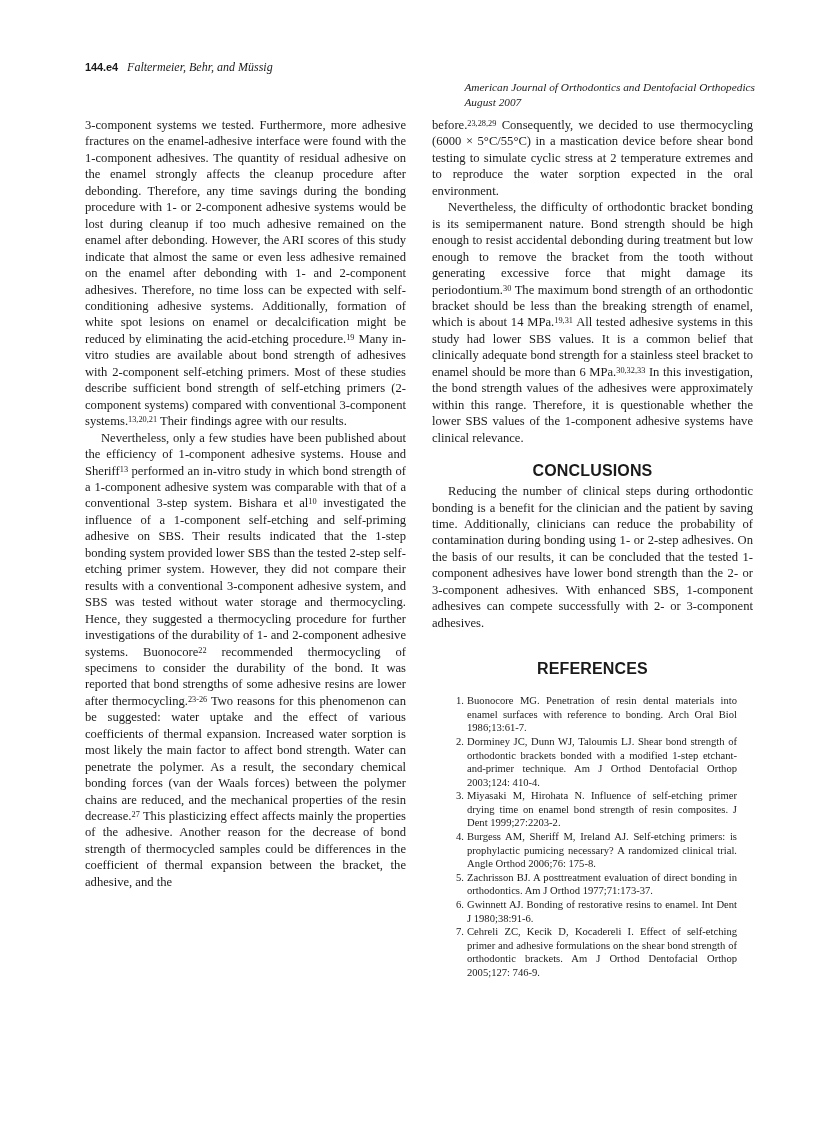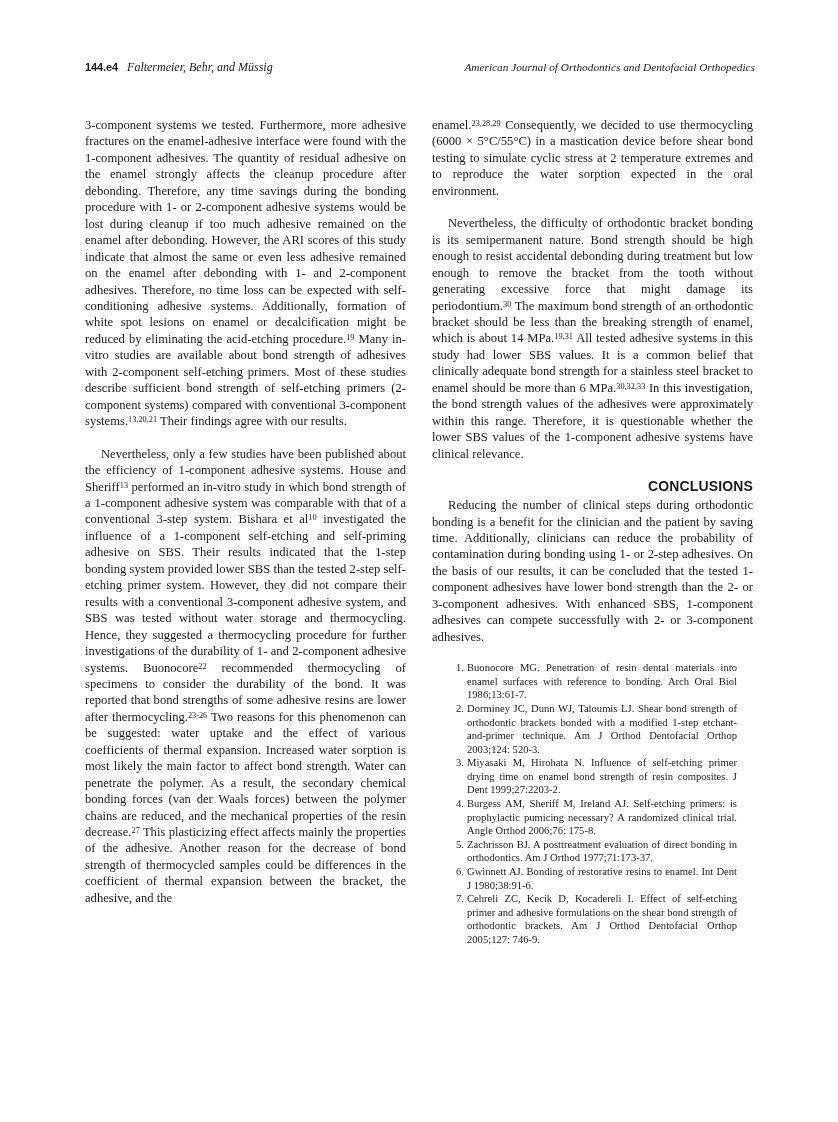--- a/index.html
+++ b/index.html
@@ -44,20 +44,21 @@
   .rh-authors {
     font-style: italic;
     font-size: 12px;
     padding-left: 9px;
   }
   .rh-right {
     text-align: left;
     font-style: italic;
     font-size: 11.3px;
     line-height: 14.5px;
+    margin-top: 20px;
   }
 
   
   .columns {
     position: absolute;
     left: 85px;
     top: 117px;
     width: 670px;
     height: 950px;
     display: flex;
@@ -72,34 +73,34 @@
     line-height: 16.45px;
     text-align: justify;
     text-justify: inter-word;
     hyphens: manual;
     -webkit-hyphens: manual;
   }
   p.body.indent {
     text-indent: 16px;
   }
   p.body + p.body {
-    margin-top: 16px;
+    margin-top: 0;
   }
   sup {
     font-size: 0.66em;
     line-height: 0;
     vertical-align: 0.42em;
   }
   h2.section {
     font-family: "Liberation Sans", "DejaVu Sans", sans-serif;
-    font-size: 14px;
+    font-size: 16px;
     font-weight: bold;
     letter-spacing: 0.15px;
     margin: 16px 0 3px 0;
-    text-align: right;
+    text-align: center;
   }
   h2.section.refs {
     margin-top: 29px;
     margin-bottom: 5px;
   }
 
   
   ol.refs {
     margin: 16px;
     padding: 0;
@@ -130,47 +131,49 @@
 <body>
 
 <div class="page">
 
   <div class="running-head">
     <div class="rh-left">
       <span class="rh-folio">144.e4</span><span class="rh-authors">Faltermeier, Behr, and Müssig</span>
     </div>
     <div class="rh-right">
       <div>American Journal of Orthodontics and Dentofacial Orthopedics</div>
+      <div>August 2007</div>
     </div>
   </div>
 
   <div class="columns">
 
     <div class="col">
 
       <p class="body"><span>3-component systems we tested. Furthermore, more adhesive fractures on the enamel-adhesive interface were found with the 1-component adhesives. The quantity of residual adhesive on the enamel strongly affects the cleanup procedure after debonding. Therefore, any time savings during the bonding procedure with 1- or 2-component adhesive systems would be lost during cleanup if too much adhesive remained on the enamel after debonding. However, the ARI scores of this study indicate that almost the same or even less adhesive remained on the enamel after debonding with 1- and 2-component adhesives. Therefore, no time loss can be expected with self-conditioning adhesive systems. Additionally, formation of white spot lesions on enamel or decalcification might be reduced by eliminating the acid-etching procedure.</span><sup>19</sup><span> Many in-vitro studies are available about bond strength of adhesives with 2-component self-etching primers. Most of these studies describe sufficient bond strength of self-etching primers (2-component systems) compared with conventional 3-component systems.</span><sup>13,20,21</sup><span> Their findings agree with our results.</span></p>
 
       <p class="body indent"><span>Nevertheless, only a few studies have been published about the efficiency of 1-component adhesive systems. House and Sheriff</span><sup>13</sup><span> performed an in-vitro study in which bond strength of a 1-component adhesive system was comparable with that of a conventional 3-step system. Bishara et al</span><sup>10</sup><span> investigated the influence of a 1-component self-etching and self-priming adhesive on SBS. Their results indicated that the 1-step bonding system provided lower SBS than the tested 2-step self-etching primer system. However, they did not compare their results with a conventional 3-component adhesive system, and SBS was tested without water storage and thermocycling. Hence, they suggested a thermocycling procedure for further investigations of the durability of 1- and 2-component adhesive systems. Buonocore</span><sup>22</sup><span> recommended thermocycling of specimens to consider the durability of the bond. It was reported that bond strengths of some adhesive resins are lower after thermocycling.</span><sup>23-26</sup><span> Two reasons for this phenomenon can be suggested: water uptake and the effect of various coefficients of thermal expansion. Increased water sorption is most likely the main factor to affect bond strength. Water can penetrate the polymer. As a result, the secondary chemical bonding forces (van der Waals forces) between the polymer chains are reduced, and the mechanical properties of the resin decrease.</span><sup>27</sup><span> This plasticizing effect affects mainly the properties of the adhesive. Another reason for the decrease of bond strength of thermocycled samples could be differences in the coefficient of thermal expansion between the bracket, the adhesive, and the</span></p>
 
     </div>
 
     <div class="col">
 
-      <p class="body"><span>enamel.</span><sup>23,28,29</sup><span> Consequently, we decided to use thermocycling (6000 × 5°C/55°C) in a mastication device before shear bond testing to simulate cyclic stress at 2 temperature extremes and to reproduce the water sorption expected in the oral environment.</span></p>
+      <p class="body"><span>before.</span><sup>23,28,29</sup><span> Consequently, we decided to use thermocycling (6000 × 5°C/55°C) in a mastication device before shear bond testing to simulate cyclic stress at 2 temperature extremes and to reproduce the water sorption expected in the oral environment.</span></p>
 
       <p class="body indent"><span>Nevertheless, the difficulty of orthodontic bracket bonding is its semipermanent nature. Bond strength should be high enough to resist accidental debonding during treatment but low enough to remove the bracket from the tooth without generating excessive force that might damage its periodontium.</span><sup>30</sup><span> The maximum bond strength of an orthodontic bracket should be less than the breaking strength of enamel, which is about 14 MPa.</span><sup>19,31</sup><span> All tested adhesive systems in this study had lower SBS values. It is a common belief that clinically adequate bond strength for a stainless steel bracket to enamel should be more than 6 MPa.</span><sup>30,32,33</sup><span> In this investigation, the bond strength values of the adhesives were approximately within this range. Therefore, it is questionable whether the lower SBS values of the 1-component adhesive systems have clinical relevance.</span></p>
 
       <h2 class="section">CONCLUSIONS</h2>
 
       <p class="body indent">Reducing the number of clinical steps during orthodontic bonding is a benefit for the clinician and the patient by saving time. Additionally, clinicians can reduce the probability of contamination during bonding using 1- or 2-step adhesives. On the basis of our results, it can be concluded that the tested 1-component adhesives have lower bond strength than the 2- or 3-component adhesives. With enhanced SBS, 1-component adhesives can compete successfully with 2- or 3-component adhesives.</p>
 
+      <h2 class="section refs">REFERENCES</h2>
 
       <ol class="refs">
         <li>Buonocore MG. Penetration of resin dental materials into enamel surfaces with reference to bonding. Arch Oral Biol 1986;13:61-7.</li>
-        <li>Dorminey JC, Dunn WJ, Taloumis LJ. Shear bond strength of orthodontic brackets bonded with a modified 1-step etchant-and-primer technique. Am J Orthod Dentofacial Orthop 2003;124: 520-3.</li>
+        <li>Dorminey JC, Dunn WJ, Taloumis LJ. Shear bond strength of orthodontic brackets bonded with a modified 1-step etchant-and-primer technique. Am J Orthod Dentofacial Orthop 2003;124: 410-4.</li>
         <li>Miyasaki M, Hirohata N. Influence of self-etching primer drying time on enamel bond strength of resin composites. J Dent 1999;27:2203-2.</li>
         <li>Burgess AM, Sheriff M, Ireland AJ. Self-etching primers: is prophylactic pumicing necessary? A randomized clinical trial. Angle Orthod 2006;76: 175-8.</li>
         <li>Zachrisson BJ. A posttreatment evaluation of direct bonding in orthodontics. Am J Orthod 1977;71:173-37.</li>
         <li>Gwinnett AJ. Bonding of restorative resins to enamel. Int Dent J 1980;38:91-6.</li>
         <li>Cehreli ZC, Kecik D, Kocadereli I. Effect of self-etching primer and adhesive formulations on the shear bond strength of orthodontic brackets. Am J Orthod Dentofacial Orthop 2005;127: 746-9.</li>
       </ol>
 
     </div>
   </div>
 

